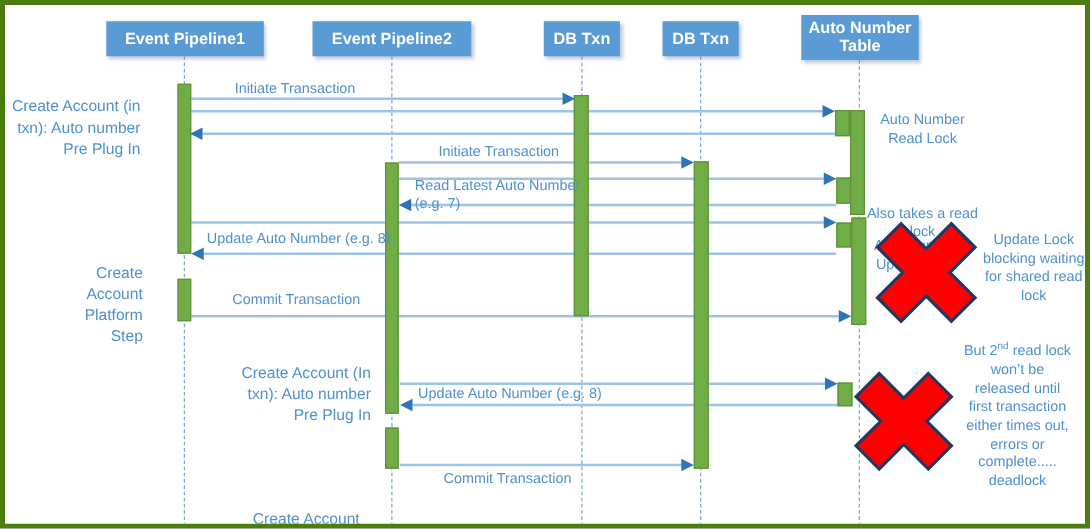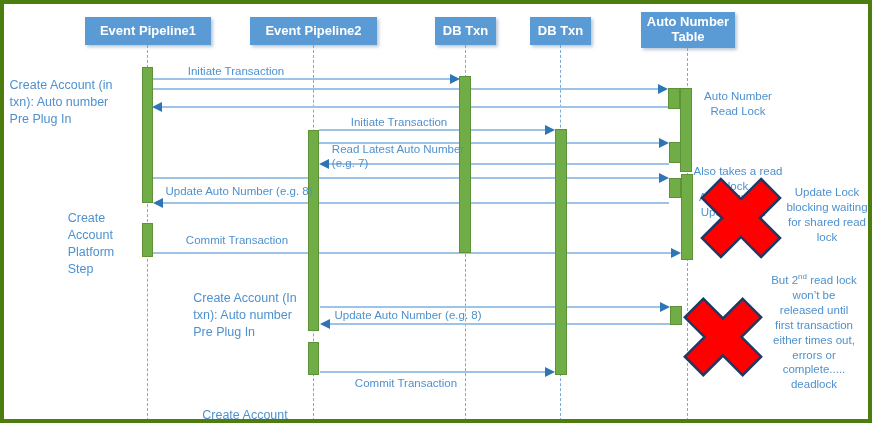--- a/index.html
+++ b/index.html
@@ -23,21 +23,21 @@
   .ah-l { position:absolute; width:0; height:0; border-top:5px solid transparent;
           border-bottom:5px solid transparent; border-right:10px solid #2E75B6; z-index:3; }
   .mlabel {
     position:absolute; transform:translateX(-50%);
     color:#4E91CE; font-size:11.5px; line-height:1.18;
     text-align:left; white-space:pre; z-index:4;padding-left:20px;
   }
   .phase {
     position:absolute; transform:translateX(-50%);
     color:#4E91CE; font-size:12.5px; line-height:1.35;
-    text-align:left; white-space:pre; z-index:4;
+    text-align:right; white-space:pre; z-index:4;
   }
   .note {
     position:absolute; transform:translateX(-50%);
     color:#4E91CE; font-size:11.5px; line-height:1.3;
     text-align:center; white-space:pre; z-index:4;
   }
   .note.behind { z-index:4; }
   .xmark { position:absolute; z-index:5; }
   .note sup { font-size:8px; }
 </style>

